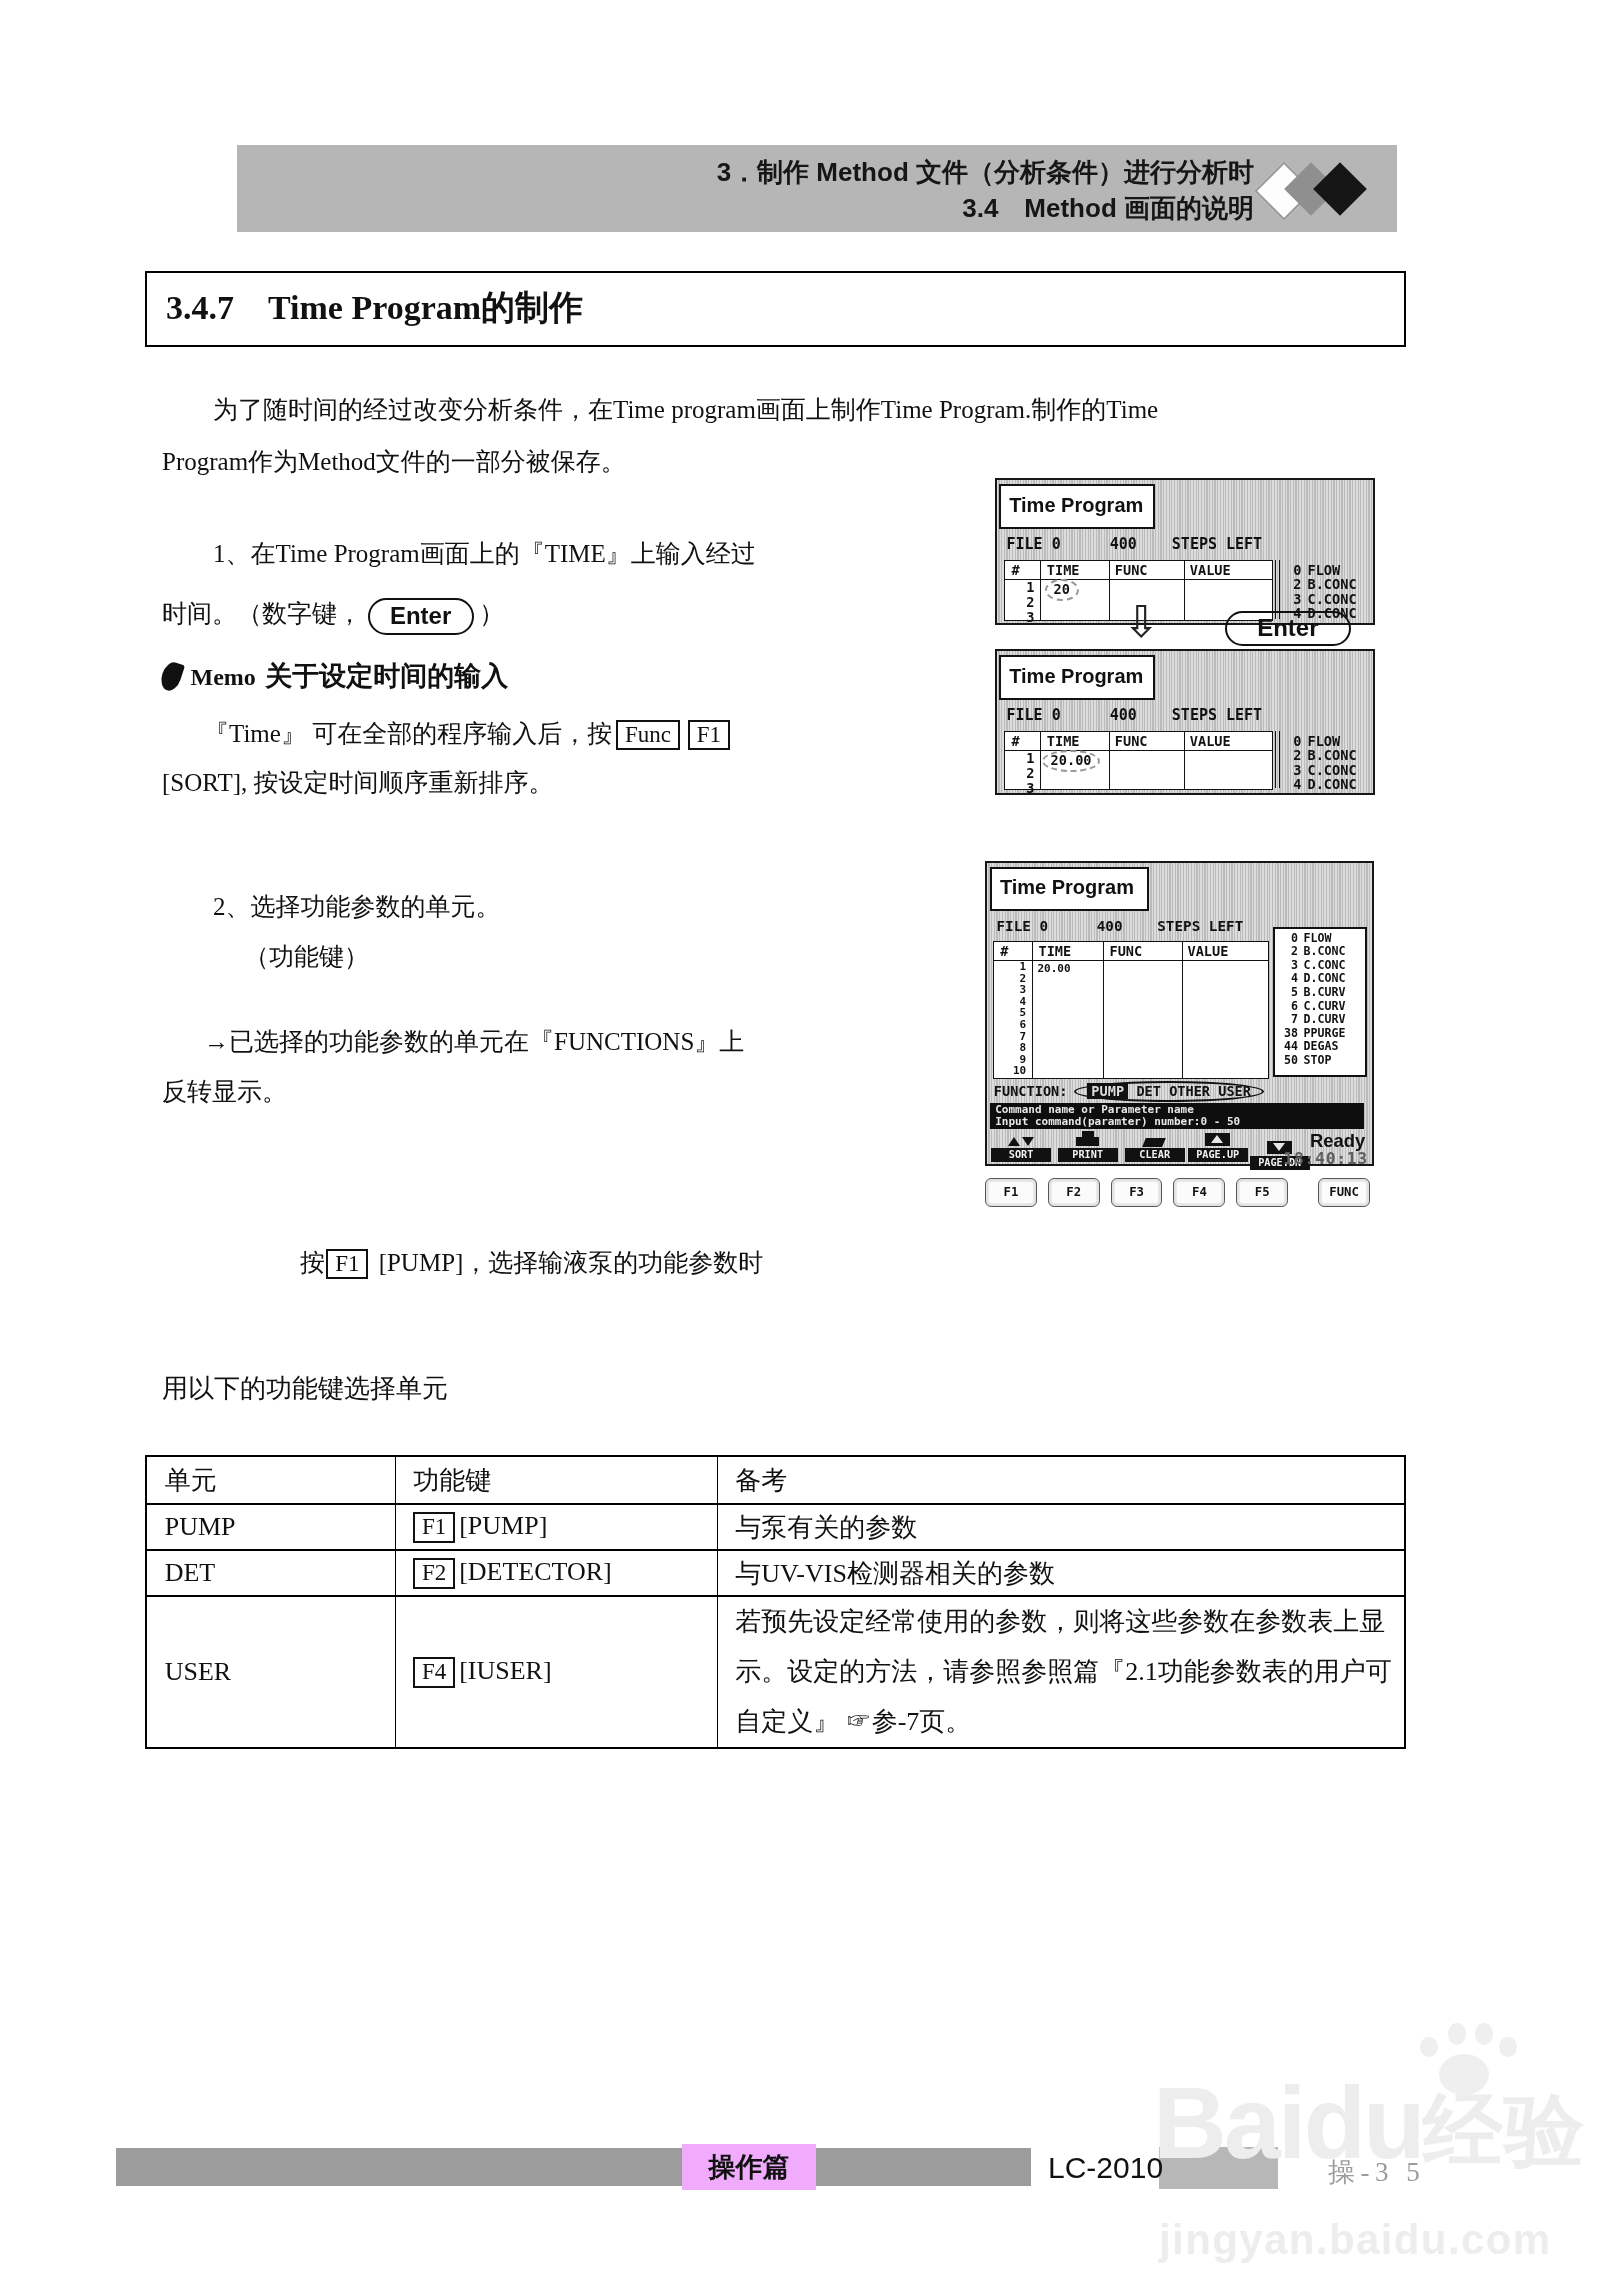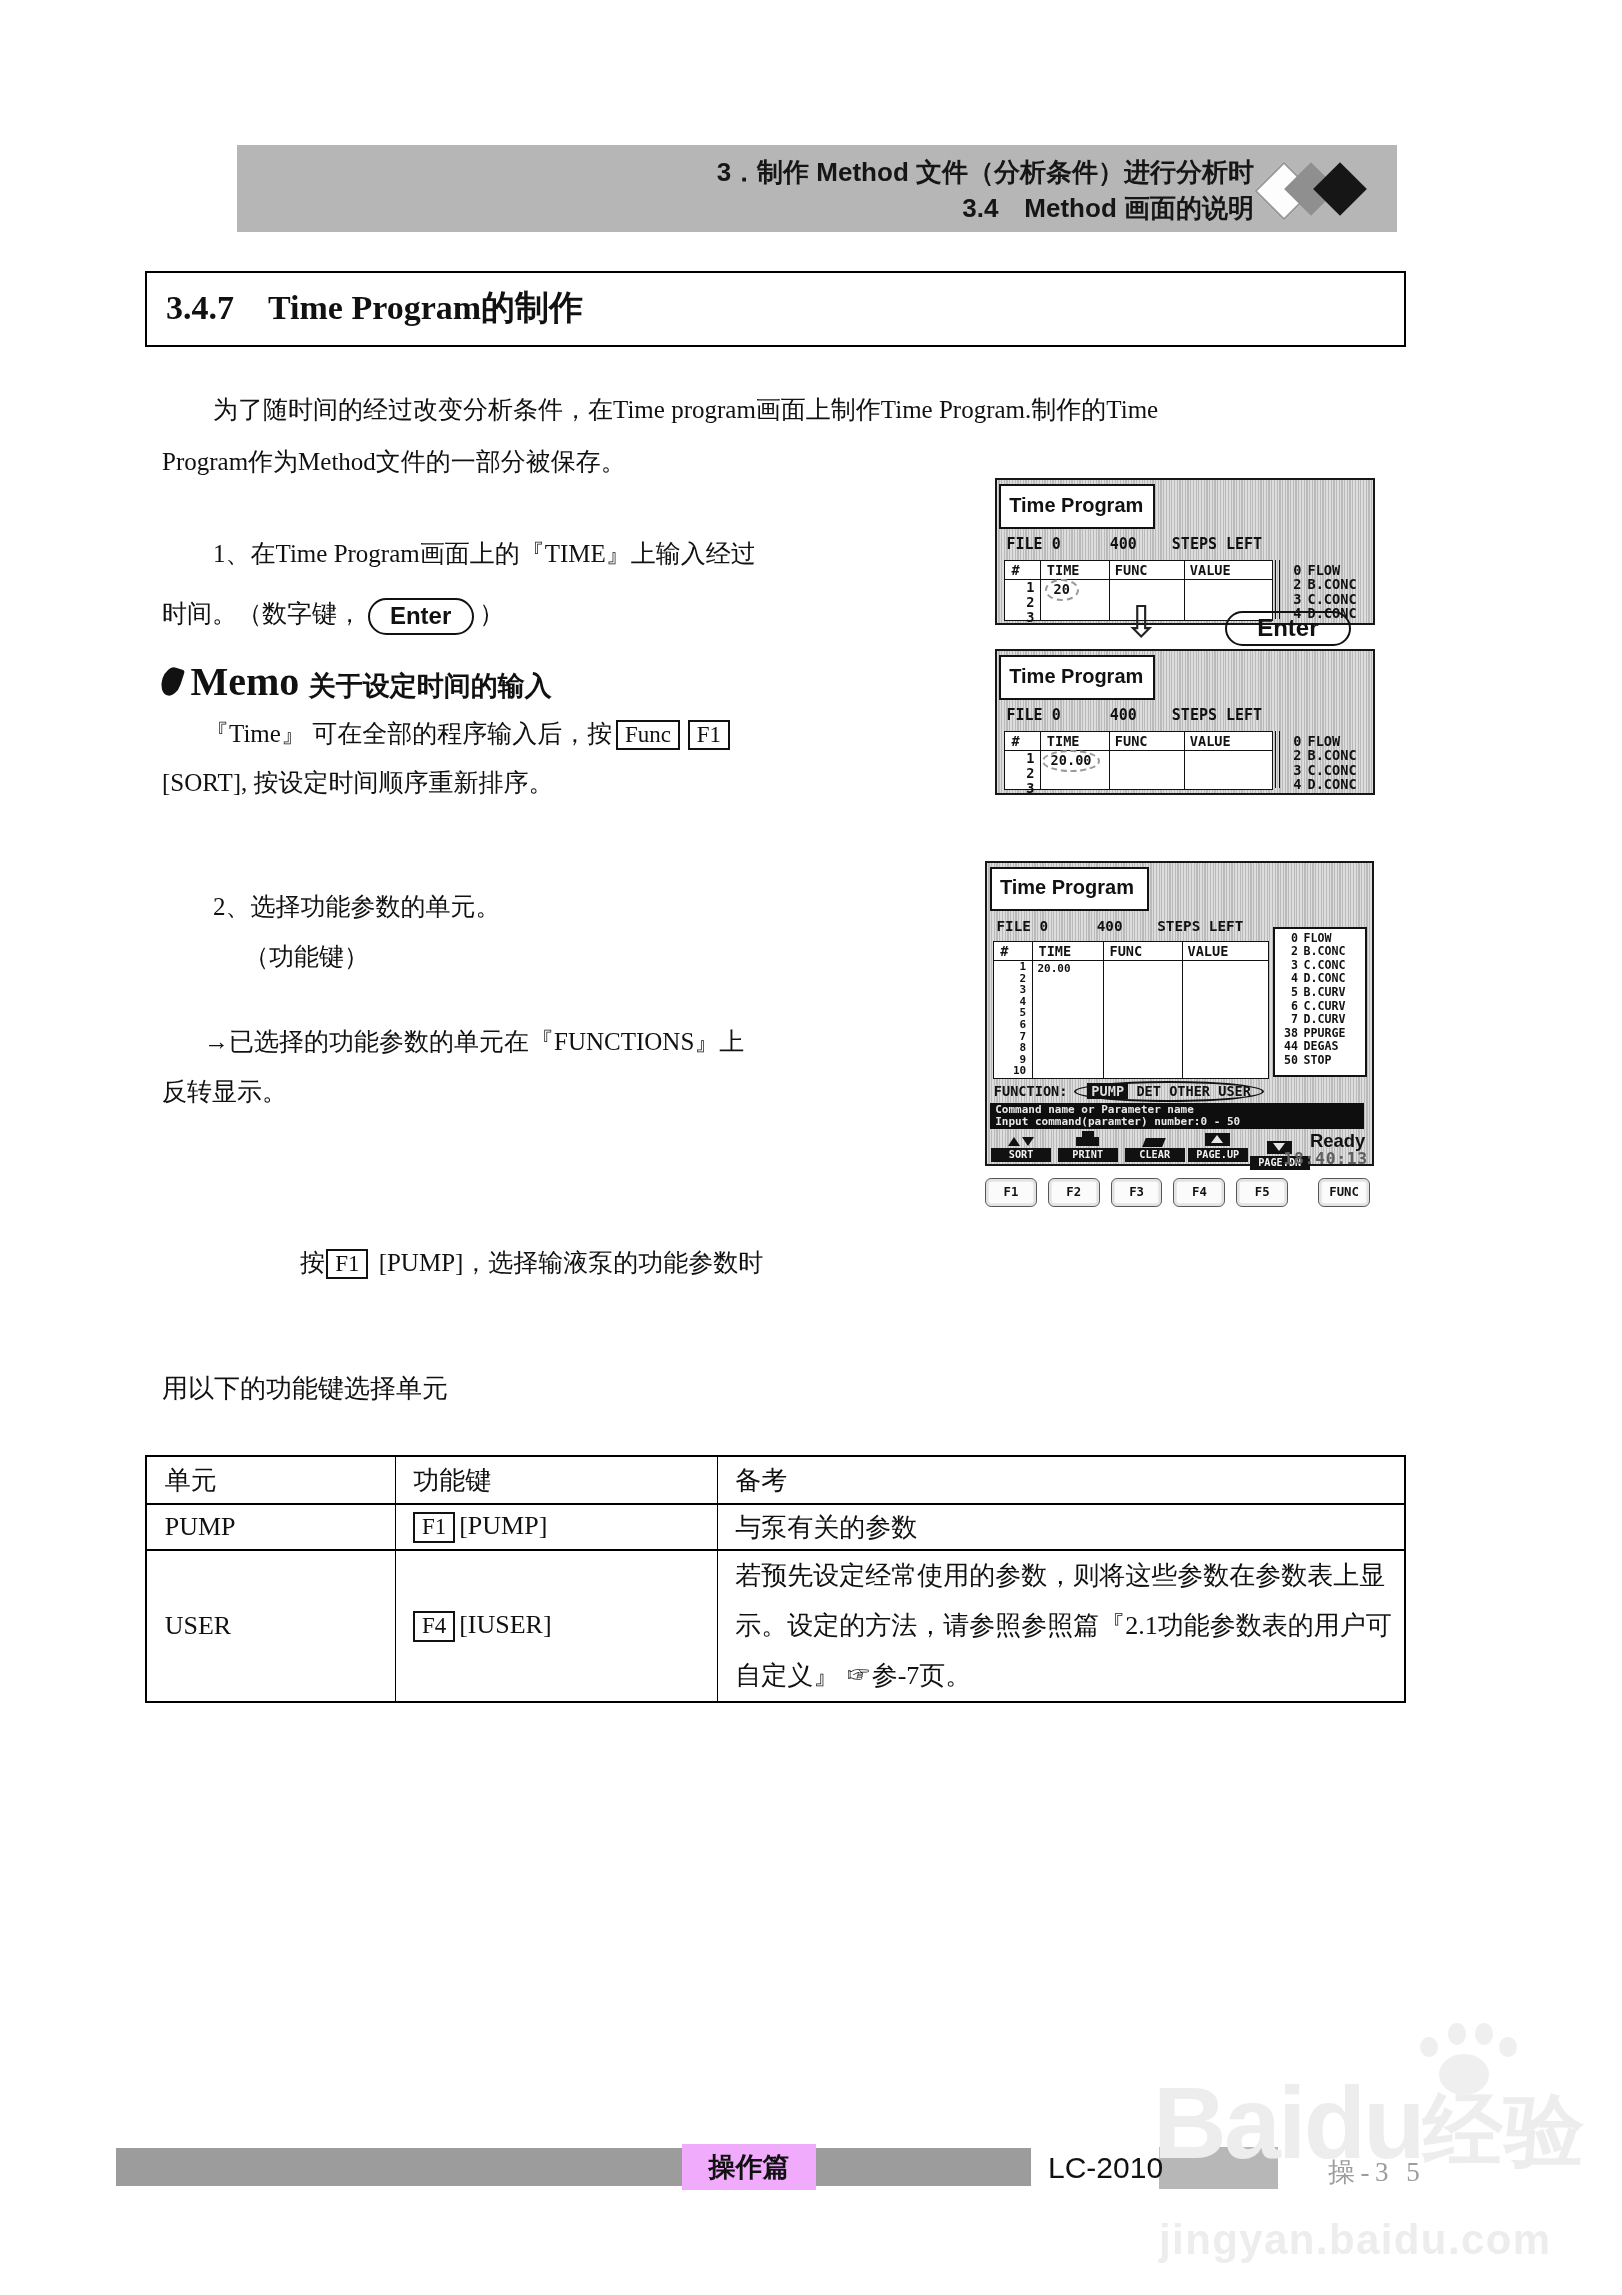--- a/index.html
+++ b/index.html
@@ -25,21 +25,21 @@
               font-family:"Liberation Serif",serif;white-space:nowrap;}
 
   
   .bt{font-size:25px;white-space:nowrap;line-height:1.25;}
   .keycap{display:inline-block;border:2px solid #111;padding:0 6.8px;line-height:1.15;
           font-size:23px;font-family:"Liberation Serif",serif;margin:0 4.1px;vertical-align:baseline;}
   .enter-pill{display:inline-block;border:2.7px solid #111;border-radius:20.4px;padding:1.4px 20.4px;
               font-family:"Liberation Sans",sans-serif;font-weight:bold;font-size:24px;
               vertical-align:middle;margin:0 5.5px;}
   .memo-head{display:flex;align-items:baseline;gap:9.5px;}
-  .memo-word{font-size:40px;font-weight:bold;font-family:"Liberation Serif",serif;}
+  .memo-word{font-size:24px;font-weight:bold;font-family:"Liberation Serif",serif;}
   .memo-title{font-size:27px;font-weight:bold;font-family:"Liberation Sans",sans-serif;}
   .pen{width:19px;height:29px;background:#111;border-radius:50% 2.7px 50% 50%;
        transform:rotate(18deg);align-self:center;}
 
   
   .sel-table{border-collapse:collapse;table-layout:fixed;width:1259px;}
   .sel-table td,.sel-table th{border-left:1.4px solid #000;border-right:1.4px solid #000;
         border-top:2.7px solid #000;border-bottom:2.7px solid #000;
         padding:0 0 0 17.7px;text-align:left;vertical-align:middle;font-weight:normal;}
   .sel-table th{font-family:"Liberation Sans",sans-serif;font-size:26px;height:46px;}
@@ -350,20 +350,25 @@
       <tr>
     <th>单元</th>
     <th>功能键</th>
     <th>备考</th>
   </tr>
   <tr class="row-std">
     <td>PUMP</td>
     <td><span class="keycap" style="margin-left:0;">F1</span><span>[PUMP]</span></td>
     <td>与泵有关的参数</td>
   </tr>
+  <tr class="row-std">
+    <td>DET</td>
+    <td><span class="keycap" style="margin-left:0;">F2</span><span>[DETECTOR]</span></td>
+    <td>与UV-VIS检测器相关的参数</td>
+  </tr>
   <tr class="row-user">
     <td>USER</td>
     <td><span class="keycap" style="margin-left:0;">F4</span><span>[IUSER]</span></td>
     <td class="remark">若预先设定经常使用的参数，则将这些参数在参数表上显示。设定的方法，请参照参照篇『2.1功能参数表的用户可自定义』 ☞参-7页。</td>
   </tr>
 </tbody>
   </table>
 
 <div class="abs footer-bar"></div>
 <div class="abs op-box">操作篇</div>

